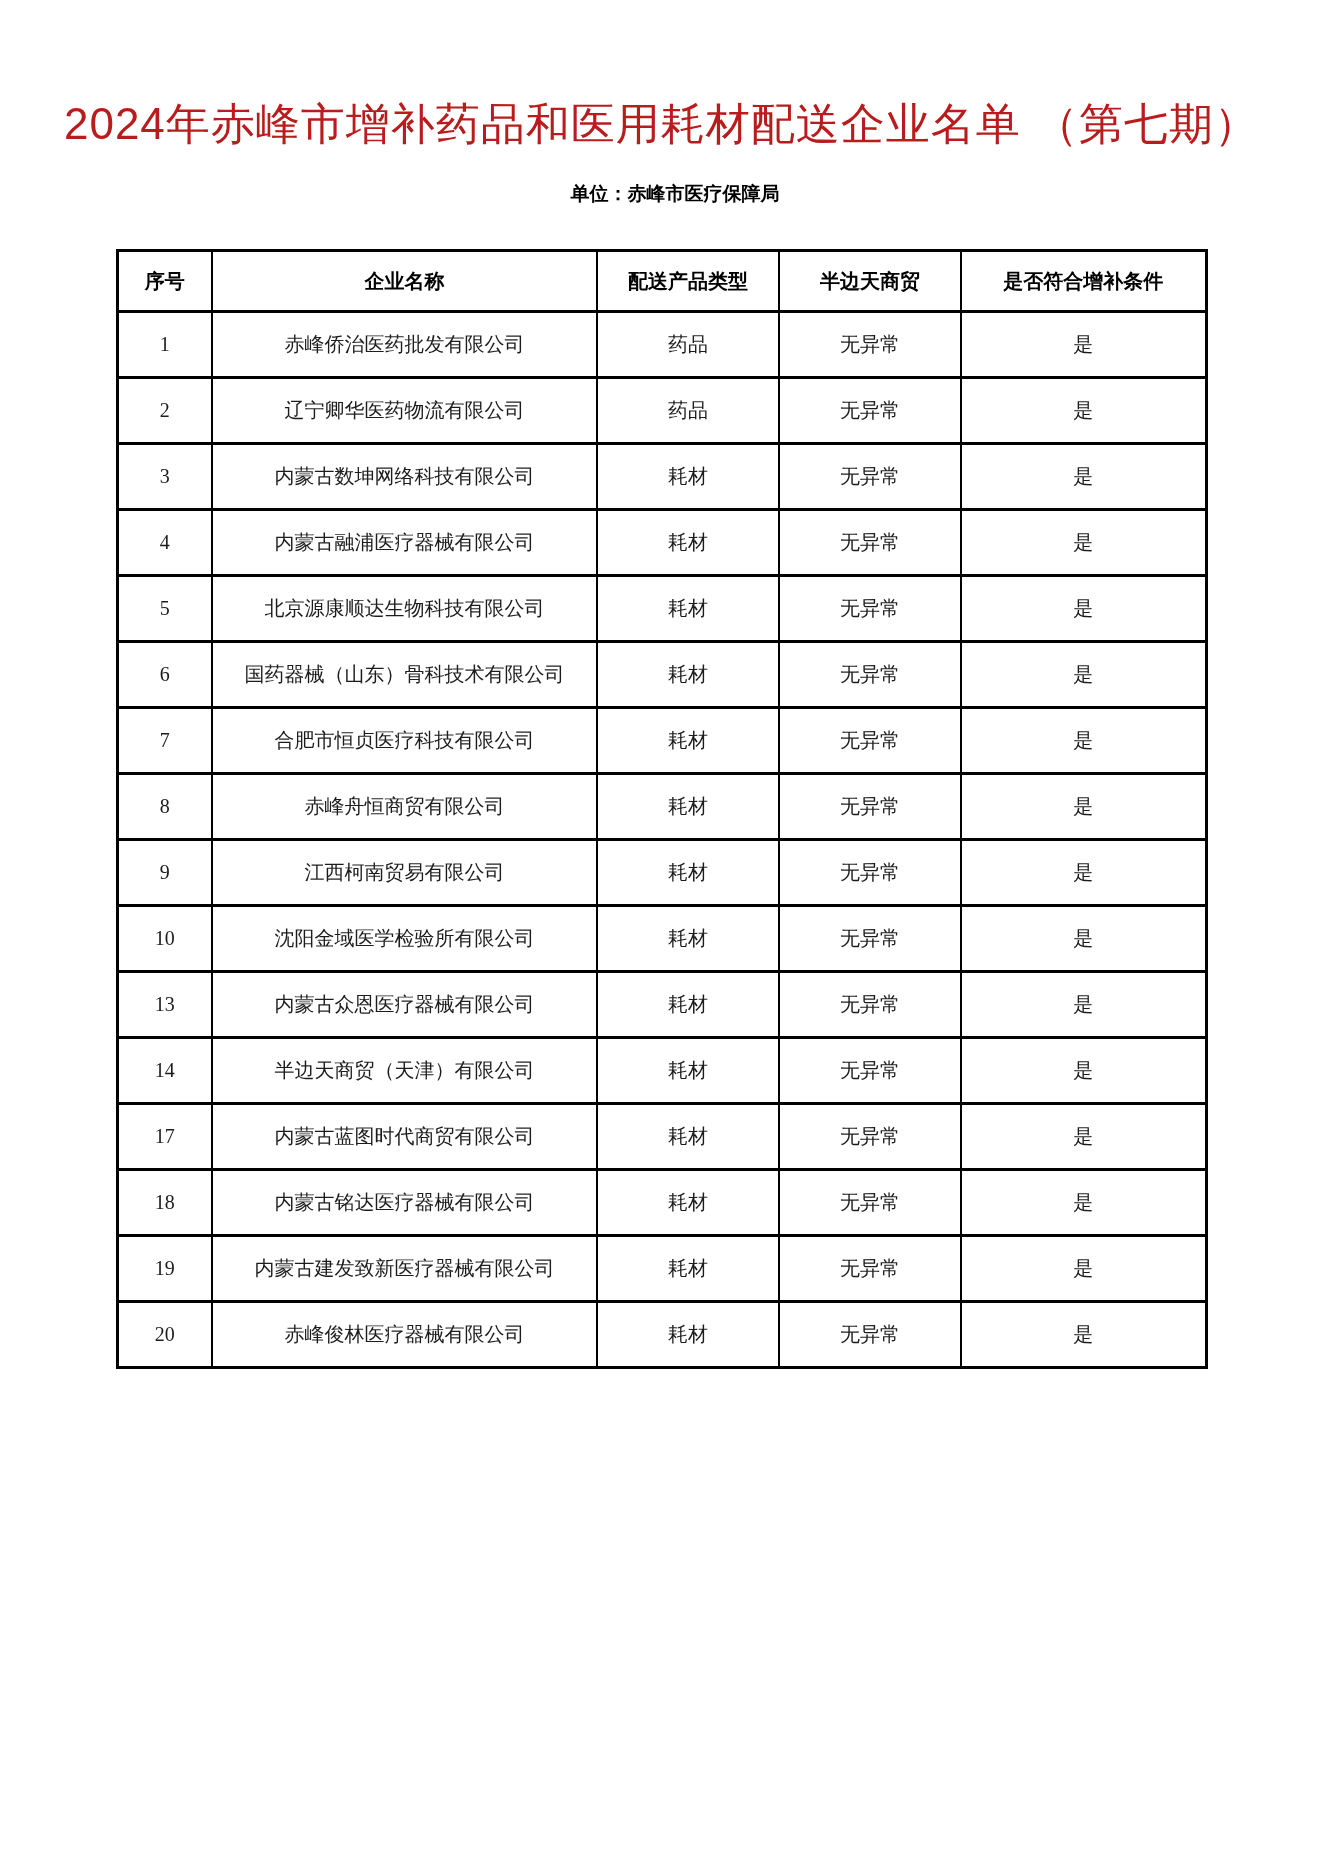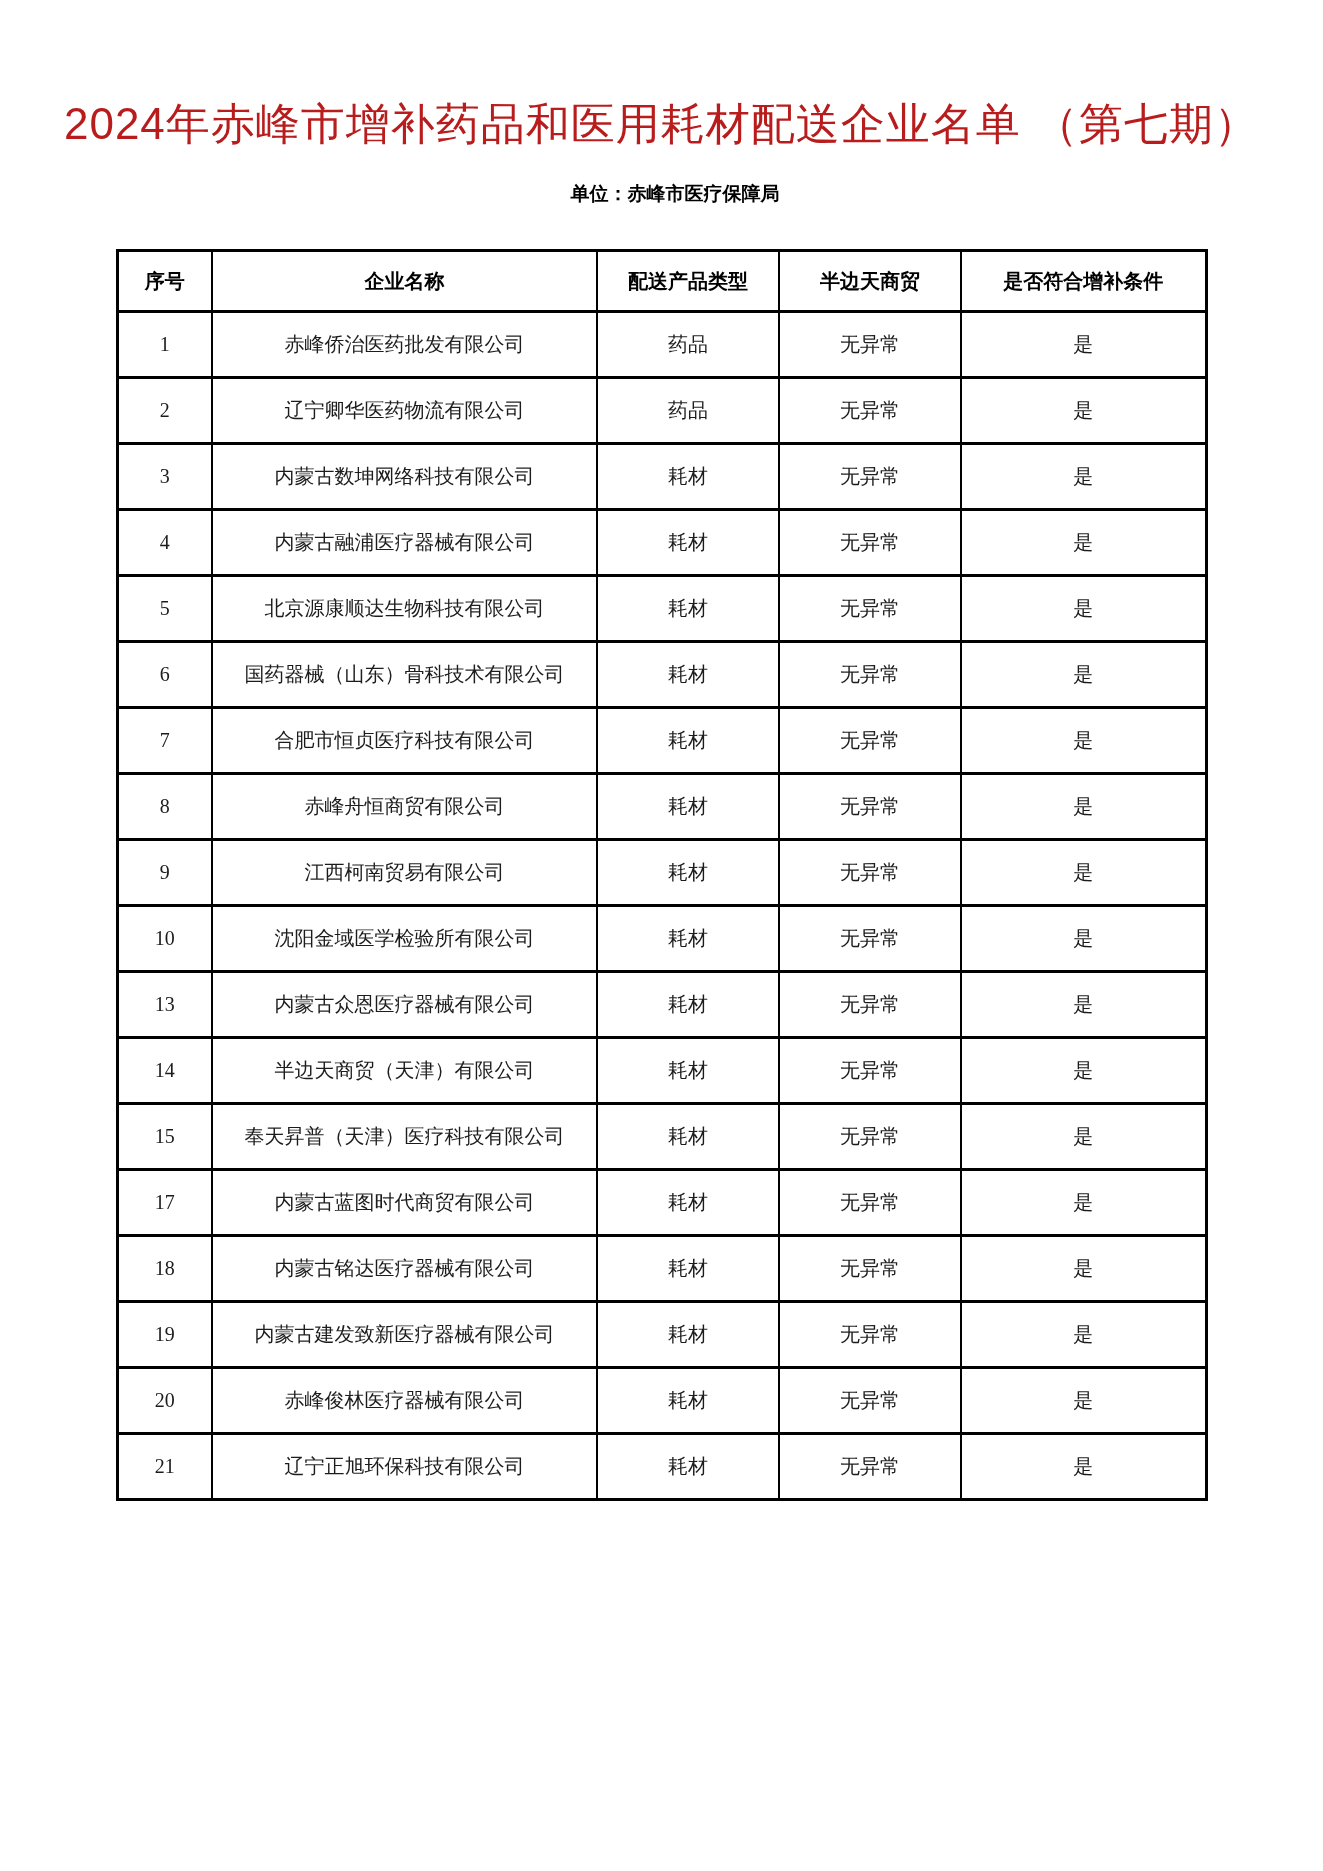--- a/index.html
+++ b/index.html
@@ -175,27 +175,20 @@
           <td>是</td>
         </tr>
         <tr>
           <td>14</td>
           <td>半边天商贸（天津）有限公司</td>
           <td>耗材</td>
           <td>无异常</td>
           <td>是</td>
         </tr>
         <tr>
-          <td>15</td>
-          <td>奉天昇普（天津）医疗科技有限公司</td>
-          <td>耗材</td>
-          <td>无异常</td>
-          <td>是</td>
-        </tr>
-        <tr>
           <td>17</td>
           <td>内蒙古蓝图时代商贸有限公司</td>
           <td>耗材</td>
           <td>无异常</td>
           <td>是</td>
         </tr>
         <tr>
           <td>18</td>
           <td>内蒙古铭达医疗器械有限公司</td>
           <td>耗材</td>
@@ -209,23 +202,16 @@
           <td>无异常</td>
           <td>是</td>
         </tr>
         <tr>
           <td>20</td>
           <td>赤峰俊林医疗器械有限公司</td>
           <td>耗材</td>
           <td>无异常</td>
           <td>是</td>
         </tr>
-        <tr>
-          <td>21</td>
-          <td>辽宁正旭环保科技有限公司</td>
-          <td>耗材</td>
-          <td>无异常</td>
-          <td>是</td>
-        </tr>
       </tbody>
   </table>
 
 </div>
 
 </body></html>

